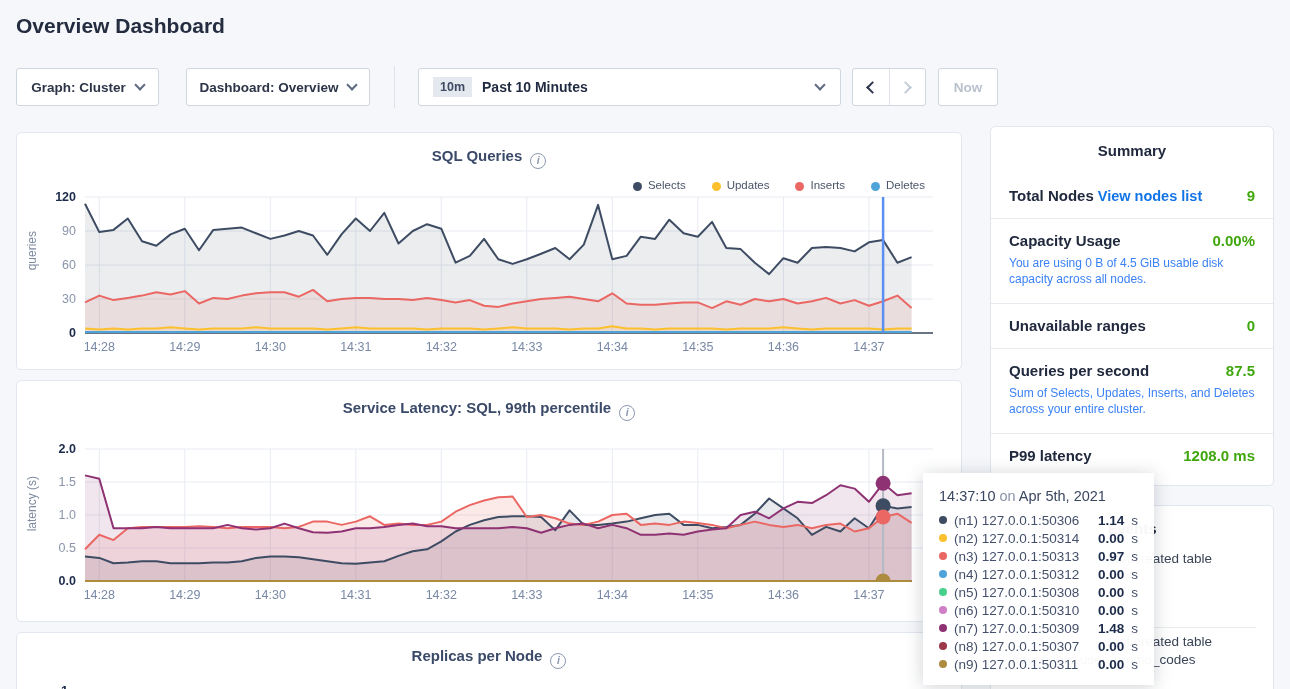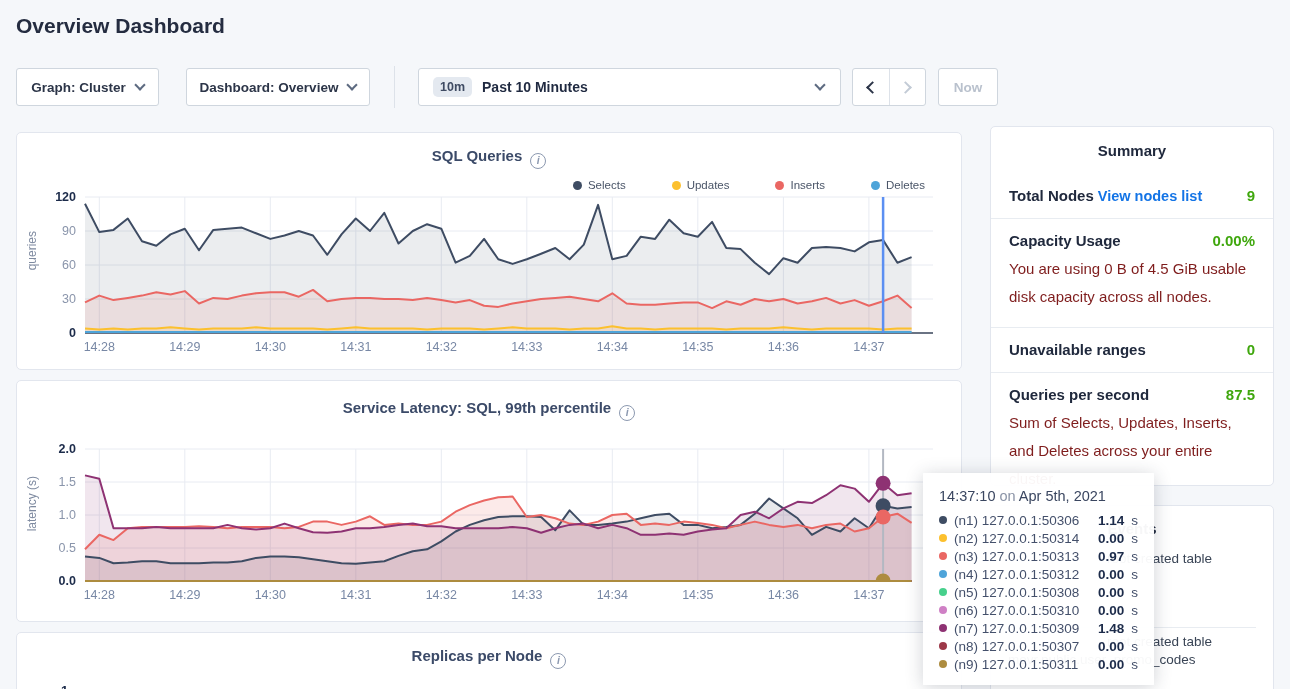--- a/index.html
+++ b/index.html
@@ -7,48 +7,48 @@
   #frame { position:relative; width:1290px; height:689px; background:#f5f7fa; overflow:hidden; }
 
   .page-title { position:absolute; left:16px; top:14px; font-size:21px; font-weight:600; color:#242c40; }
 
   
   .btn { position:absolute; top:68px; height:38px; background:#fff; border:1px solid #cfd6de; border-radius:3px;
          display:flex; align-items:center; justify-content:center; gap:10px; font-size:13.5px; font-weight:700; color:#2c3548; cursor:pointer; }
   .caret { width:8px; height:8px; border-right:2px solid #5d6a80; border-bottom:2px solid #5d6a80; transform:rotate(45deg); margin-top:-4px; }
   .tb-divider { position:absolute; left:394px; top:66px; width:1px; height:42px; background:#dde2e9; }
   .time-widget { left:418px; width:423px; justify-content:flex-start; padding:0 14px; }
-  .time-badge { background:#e4e9f0; color:#3f4b63; font-size:12.5px; font-weight:700; border-radius:5px; padding:3px 7px; }
+  .time-badge { background:#e4e9f0; color:#3f4b63; font-size:12.5px; font-weight:700; border-radius:0; padding:3px 7px; }
   .time-label { font-size:14px; font-weight:700; color:#1f2940; }
   .time-widget .caret { position:absolute; right:16px; }
   .arrow-group { left:852px; width:74px; padding:0; gap:0; }
   .arrow-cell { width:37px; height:100%; display:flex; align-items:center; justify-content:center; }
   .arrow-cell + .arrow-cell { border-left:1px solid #dde2e9; }
   .chev-left  { width:9px; height:9px; border-left:2.5px solid #2c3548; border-bottom:2.5px solid #2c3548; transform:rotate(45deg); margin-left:3px; }
   .chev-right { width:9px; height:9px; border-top:2.5px solid #c3cbd6; border-right:2.5px solid #c3cbd6; transform:rotate(45deg); margin-right:3px; }
   .now-btn { left:938px; width:60px; color:#b9c1cd; }
 
   
   .panel { position:absolute; background:#fff; border:1px solid #e2e6ee; border-radius:5px; }
   .chart-title-row { position:absolute; width:100%; text-align:center; font-size:15px; font-weight:700; color:#3b4a68; }
   .info-icon { display:inline-block; width:16px; height:16px; border:1.5px solid #8c99b0; border-radius:50%; color:#8c99b0;
                font-size:10.5px; font-weight:700; line-height:13px; text-align:center; vertical-align:-3px; margin-left:8px; font-style:italic; }
   .legend { position:absolute; display:flex; gap:26px; align-items:center; }
-  .legend-item { display:flex; align-items:center; gap:6px; font-size:11.5px; color:#4a5568;margin-left:20px; }
+  .legend-item { display:flex; align-items:flex-end; gap:6px; font-size:11.5px; color:#4a5568; }
   .legend-dot { width:9px; height:9px; border-radius:50%; }
   .ylab { position:absolute; writing-mode:vertical-rl; transform:rotate(180deg); font-size:12px; color:#7e8aa0; left:8px; }
 
   
   .sum-title { text-align:center; font-size:15px; font-weight:700; color:#20293d; padding:15px 0 10px; }
   .srow { display:flex; align-items:baseline; padding:13px 18px 4px; }
   .srow-border { border-top:1px solid #e8ecf1; margin-top:10px; }
   .slabel { font-size:15px; font-weight:700; color:#20293d; }
   .slink { font-size:14.5px; font-weight:700; margin-left:4px; cursor:pointer; }
   .sval { margin-left:auto; font-size:15px; font-weight:700; }
-  .sdesc { font-size:15px; color:#7f1d1d; line-height:28px; padding:2px 18px 6px; }
+  .sdesc { font-size:12px; color:#3b82f6; line-height:16px; padding:2px 18px 6px; }
 
   
   .tooltip { position:absolute; left:923px; top:473px; width:231px; height:212px; background:rgba(255,255,255,0.96);
              border-radius:1px; box-shadow:0 2px 18px rgba(40,50,70,0.22); z-index:50; padding:15px 16px; }
   .tt-head { font-size:14.5px; color:#3a4660; margin-bottom:7px; }
   .tt-head .conj { color:#8a93a6; }
   .tt-row { display:flex; align-items:center; gap:7px; font-size:13.5px; color:#44506b; height:18px; }
   .tt-dot { width:8px; height:8px; border-radius:50%; flex:none; }
   .tt-addr { width:150px; }
   .tt-val { font-weight:700; color:#1c2b4a; }

